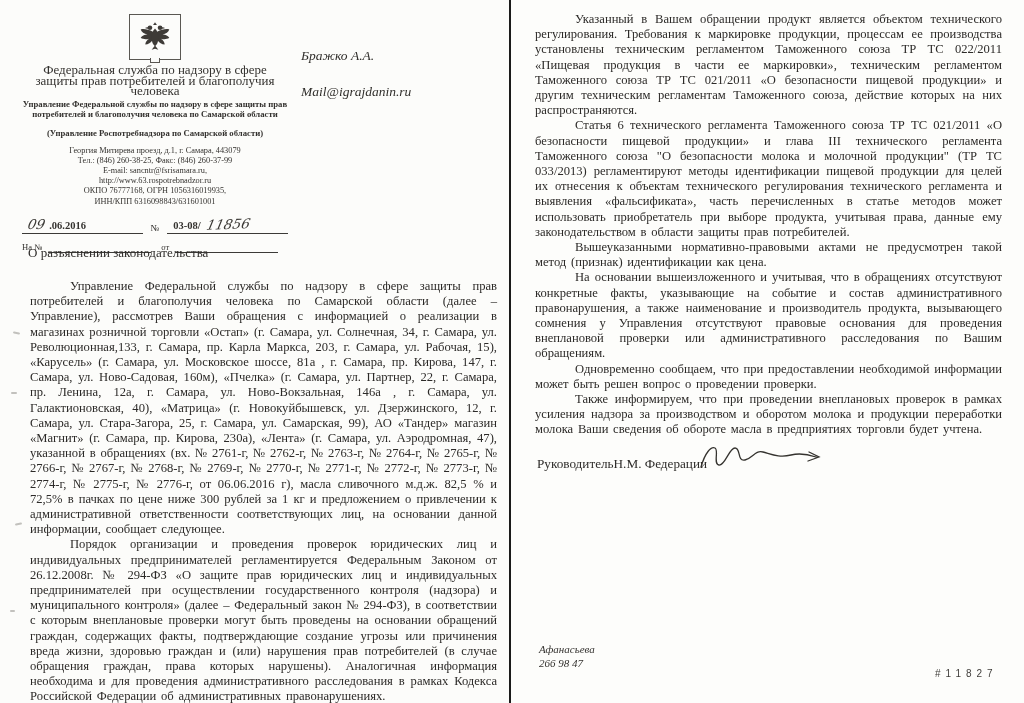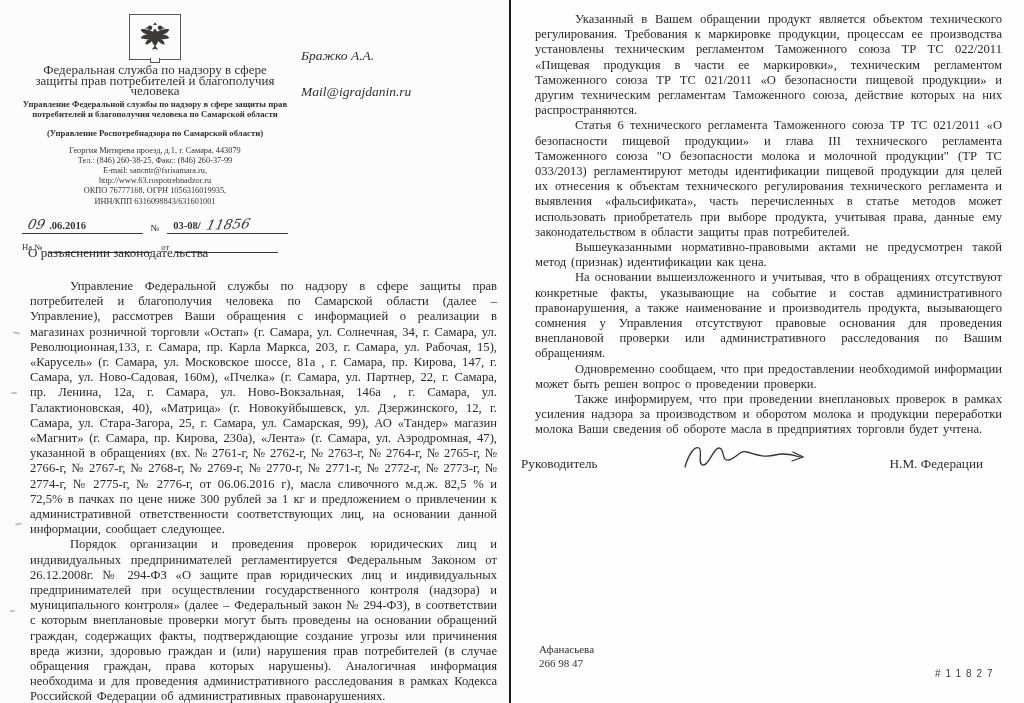--- a/index.html
+++ b/index.html
@@ -37,25 +37,25 @@
 
   .subject{position:absolute;left:28px;top:245px;font-size:13px;color:#2e2c2a;}
 
   
   .body{font-size:12.6px;line-height:15.2px;text-align:justify;color:#2c2a28;}
   .body p{margin:0;text-indent:40px;word-spacing:1.6px;}
   .body-left{position:absolute;left:30px;top:279px;width:467px;}
   .body-right{position:absolute;left:24px;top:12px;width:467px;}
 
   
-  .sign-row{position:absolute;left:10px;top:456px;width:462px;display:flex;
-            justify-content:space-between;font-size:13.2px;color:#2e2c2a;}
+  .sign-row{position:absolute;left:26px;top:456px;width:462px;display:flex;
+            justify-content:flex-start;font-size:13.2px;color:#2e2c2a;}
   .sig-svg{position:absolute;left:158px;top:-16px;}
 
-  .executor{position:absolute;left:28px;top:642px;font-size:11px;line-height:14px;color:#34322f;}
+  .executor{position:absolute;left:28px;top:642px;font-size:11px;line-height:14px;color:#34322f;font-style:italic;}
   .stamp{position:absolute;left:424px;top:668px;font-family:Liberation Sans, sans-serif;
          font-size:10px;letter-spacing:5px;color:#403e3b;}
 
   
   .artifact{position:absolute;background:#c2c1bd;border-radius:1px;}
   .a1{left:13px;top:332px;width:7px;height:2px;transform:rotate(12deg);}
   .a2{left:11px;top:392px;width:6px;height:2px;}
   .a3{left:15px;top:523px;width:7px;height:2px;transform:rotate(-10deg);}
   .a4{left:10px;top:610px;width:5px;height:2px;}
 </style>

